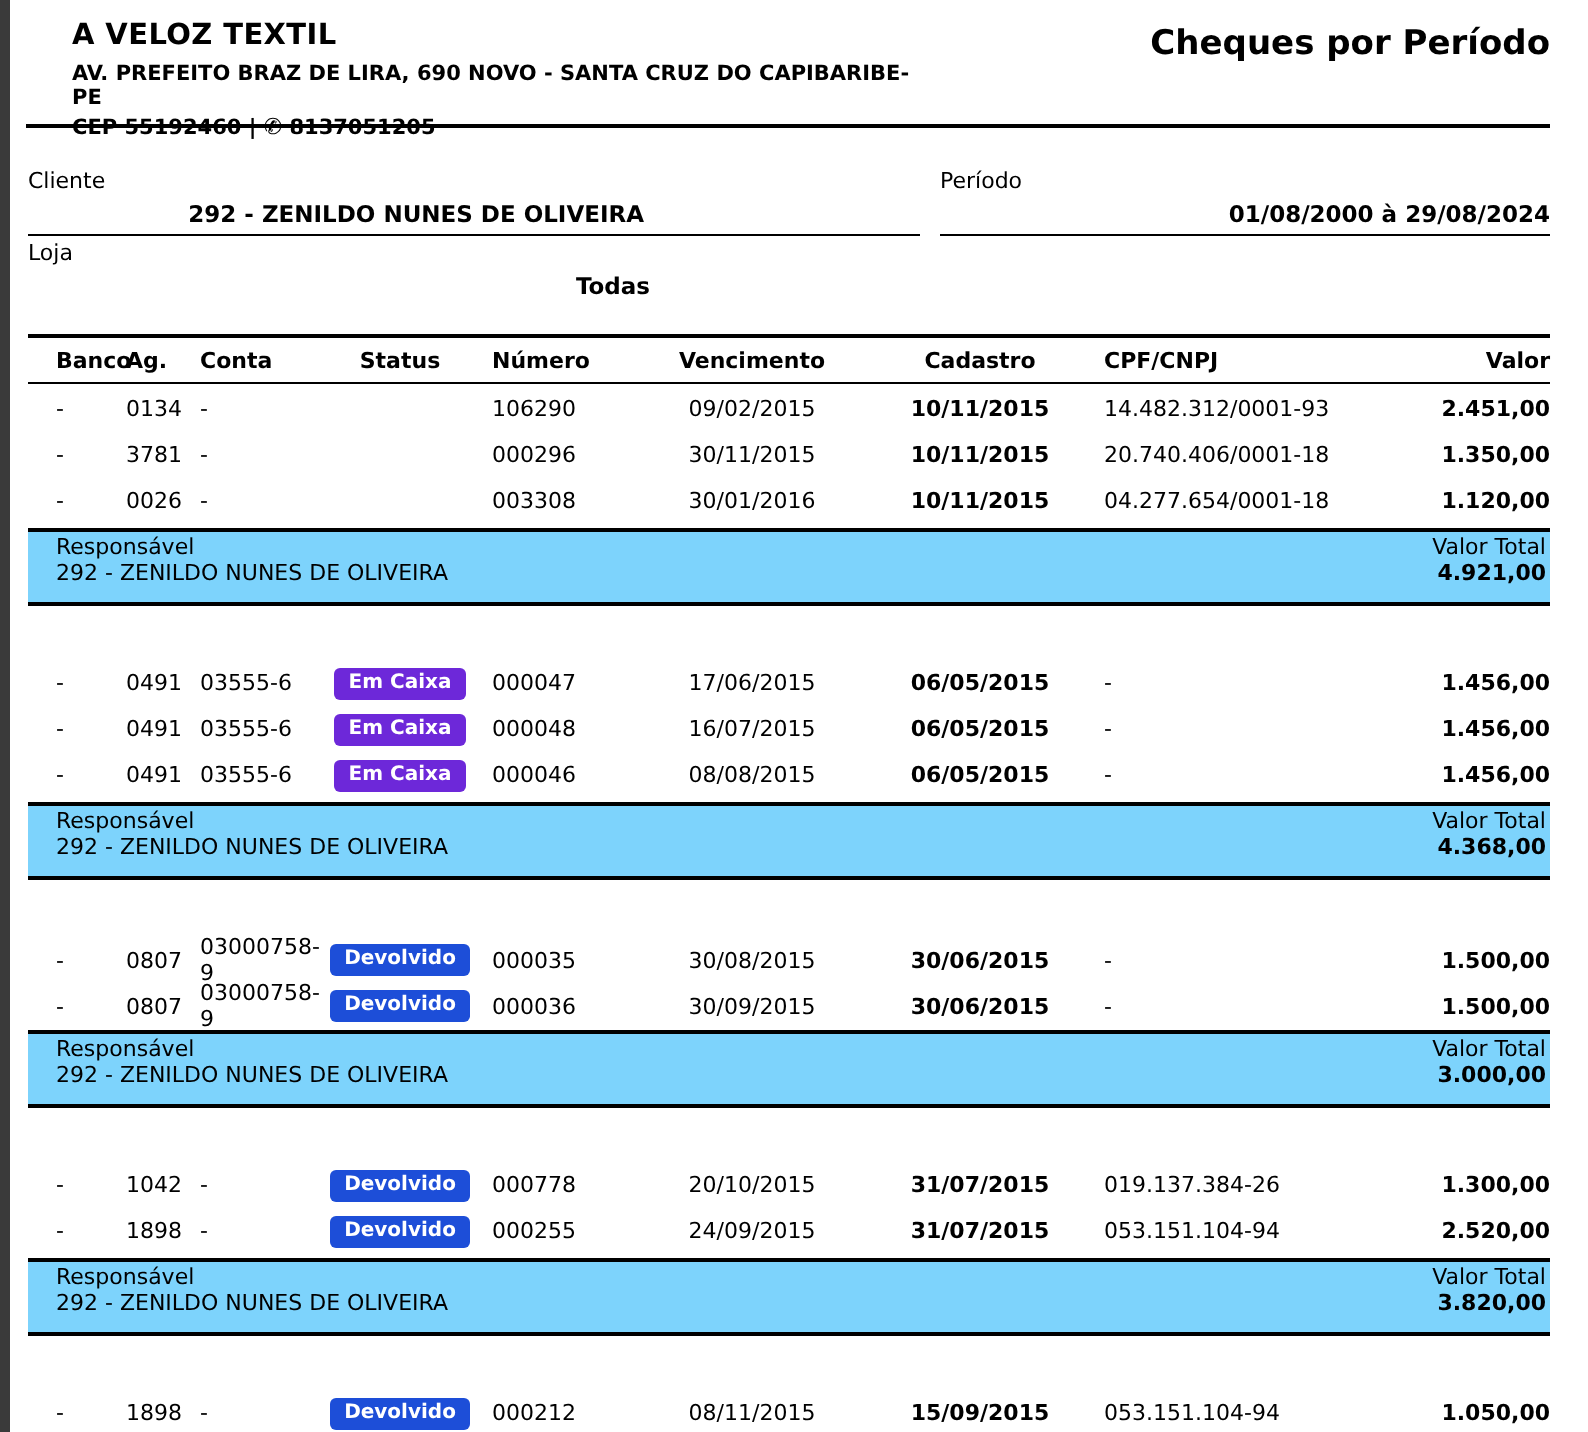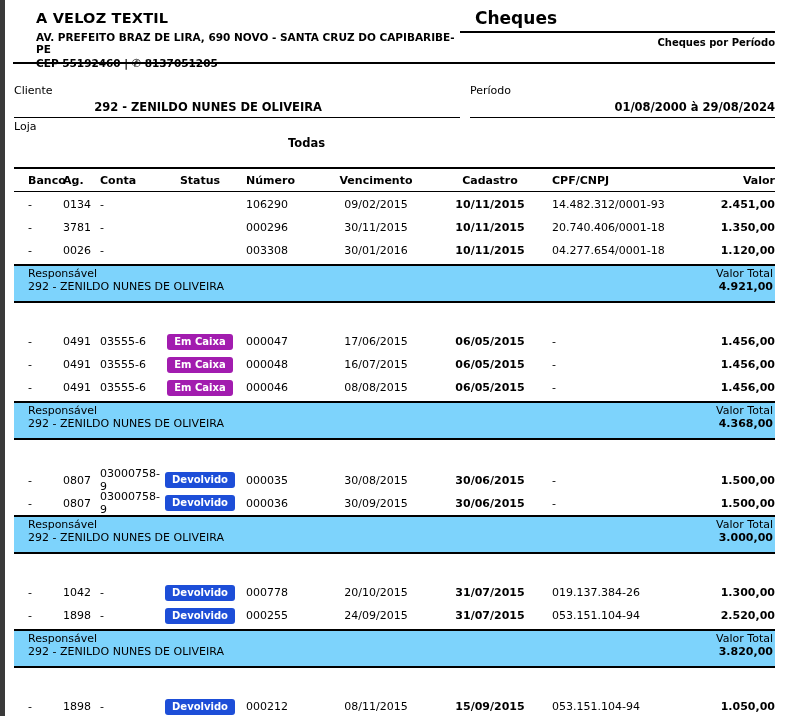--- a/index.html
+++ b/index.html
@@ -20,21 +20,21 @@
   .company-name { font-size: 14.5px; font-weight: bold; letter-spacing: 0.2px; }
   .company-addr { font-size: 10.5px; font-weight: bold; margin-top: 5px; }
   .company-contact { font-size: 10.5px; font-weight: bold; margin-top: 2px; }
   .phone-icon { font-weight: normal; font-size: 11px; }
 
   .hdr-right { position: absolute; top: 8px; left: 460px; right: 19px; }
   .report-title {
     font-size: 17px; font-weight: bold; padding: 0 0 3px 15px;
     border-bottom: 2px solid #000;
   }
-  .report-subtitle { font-size: 10px; font-weight: bold; text-align: right; margin-top: 4px; }
+  .report-subtitle { font-size: 17px; font-weight: bold; text-align: right; margin-top: 4px; }
 
   .top-rule { position: absolute; top: 62px; left: 13px; right: 19px; border-top: 2px solid #000; }
 
   
   .field { font-size: 11px; }
   .field .f-label { font-size: 11px; }
   .field .f-value { font-size: 11.5px; font-weight: bold; text-align: right; margin-top: 3px; }
   .f-cliente { position: absolute; top: 84px; left: 14px; width: 446px; border-bottom: 1.5px solid #000; padding-bottom: 3px; }
   .f-cliente .f-value { width: 308px; }
   .f-periodo { position: absolute; top: 84px; left: 470px; right: 19px; border-bottom: 1.5px solid #000; padding-bottom: 3px; }
@@ -62,21 +62,21 @@
   .c-num   { padding-left: 8px; }
   .c-venc  { text-align: center; padding-left: 8px; }
   .c-cad   { text-align: center; padding-left: 22px; font-weight: bold; }
   .c-cpf   { padding-left: 18px; }
   .c-valor { text-align: right; font-weight: bold; }
 
   .badge {
     display: inline-block; padding: 3px 7px 3px 7px; border-radius: 3px;
     color: #fff; font-size: 10px; font-weight: bold; line-height: 1;
   }
-  .badge-emcaixa  { background: #a21caf; }
+  .badge-emcaixa  { background: #6d28d9; }
   .badge-devolvido{ background: #1d4ed8; }
 
   .gfooter {
     border-top: 2px solid #000; border-bottom: 2px solid #000;
     background: #7dd3fc;
     display: flex; justify-content: space-between; align-items: flex-start;
     padding: 2px 2px 8px 14px;
     font-size: 11px; line-height: 12.5px;
   }
   .gfooter .total { font-weight: bold; }
@@ -93,21 +93,20 @@
   <div class="company-name">A VELOZ TEXTIL</div>
   <div class="company-addr">AV. PREFEITO BRAZ DE LIRA, 690 NOVO - SANTA CRUZ DO CAPIBARIBE-PE</div>
   <div class="company-contact">
     <span>CEP 55192460 |</span>
     <span class="phone-icon">✆</span>
     <span>8137051205</span>
   </div>
 </div>
 
 <div class="hdr-right">
-  <div class="report-title">Cheques</div>
   <div class="report-subtitle">Cheques por Período</div>
 </div>
 
 <div class="top-rule"></div>
 
 <div class="field f-cliente">
   <div class="f-label">Cliente</div>
   <div class="f-value">292 - ZENILDO NUNES DE OLIVEIRA</div>
 </div>
 

